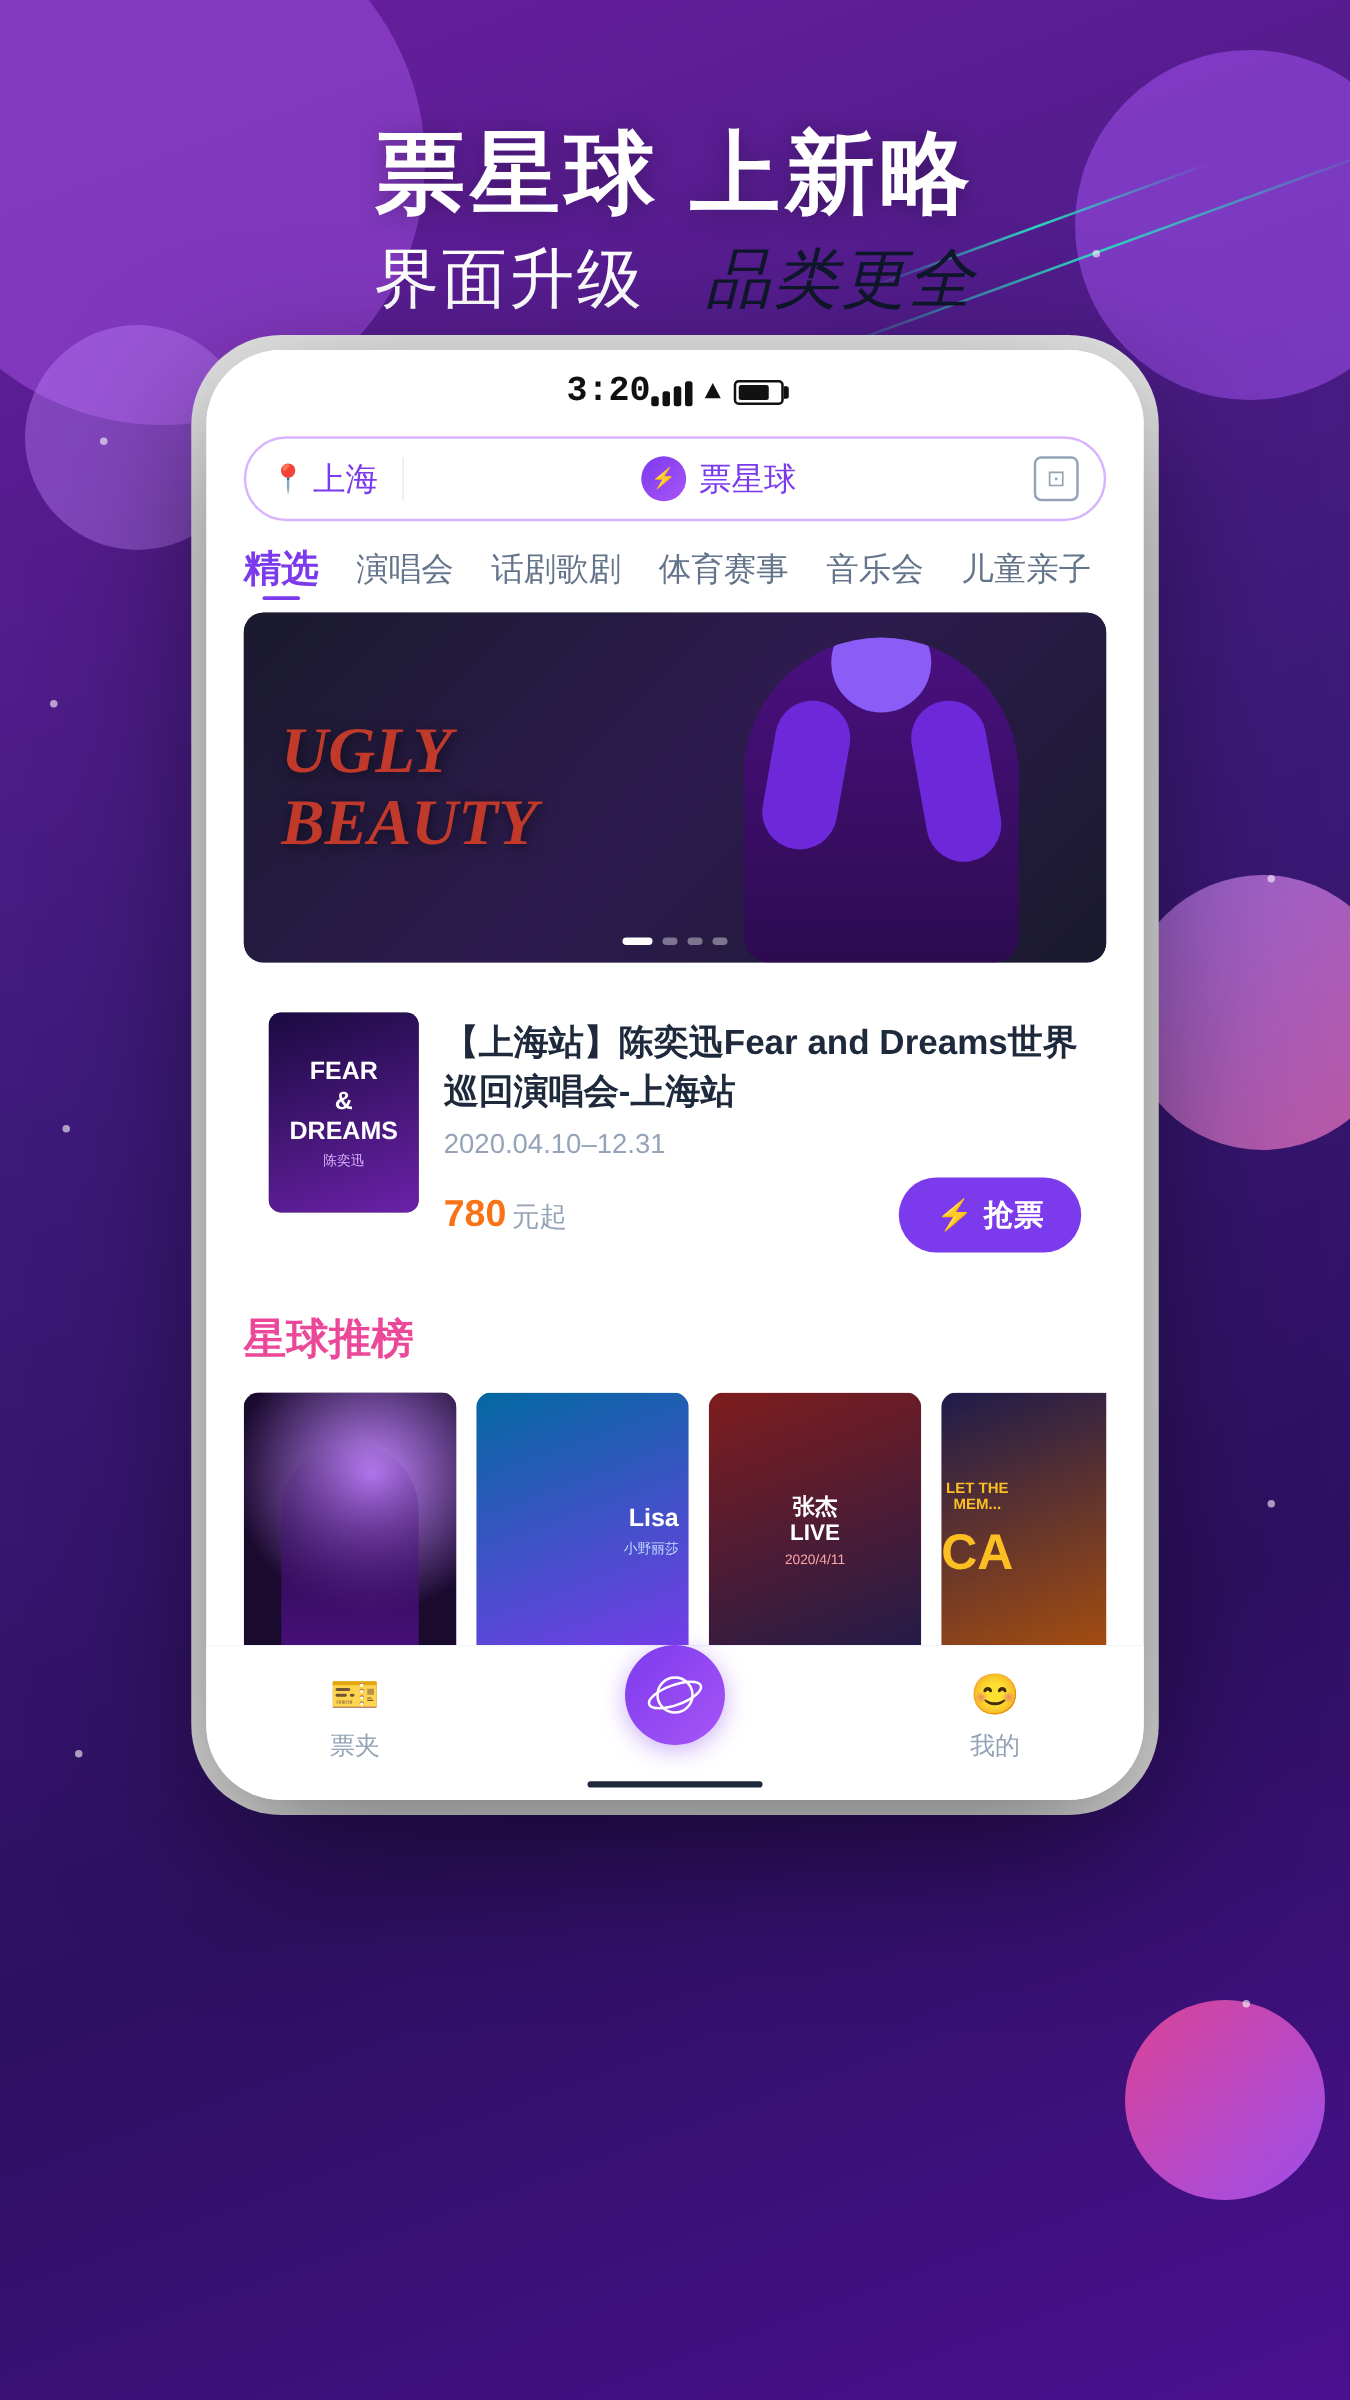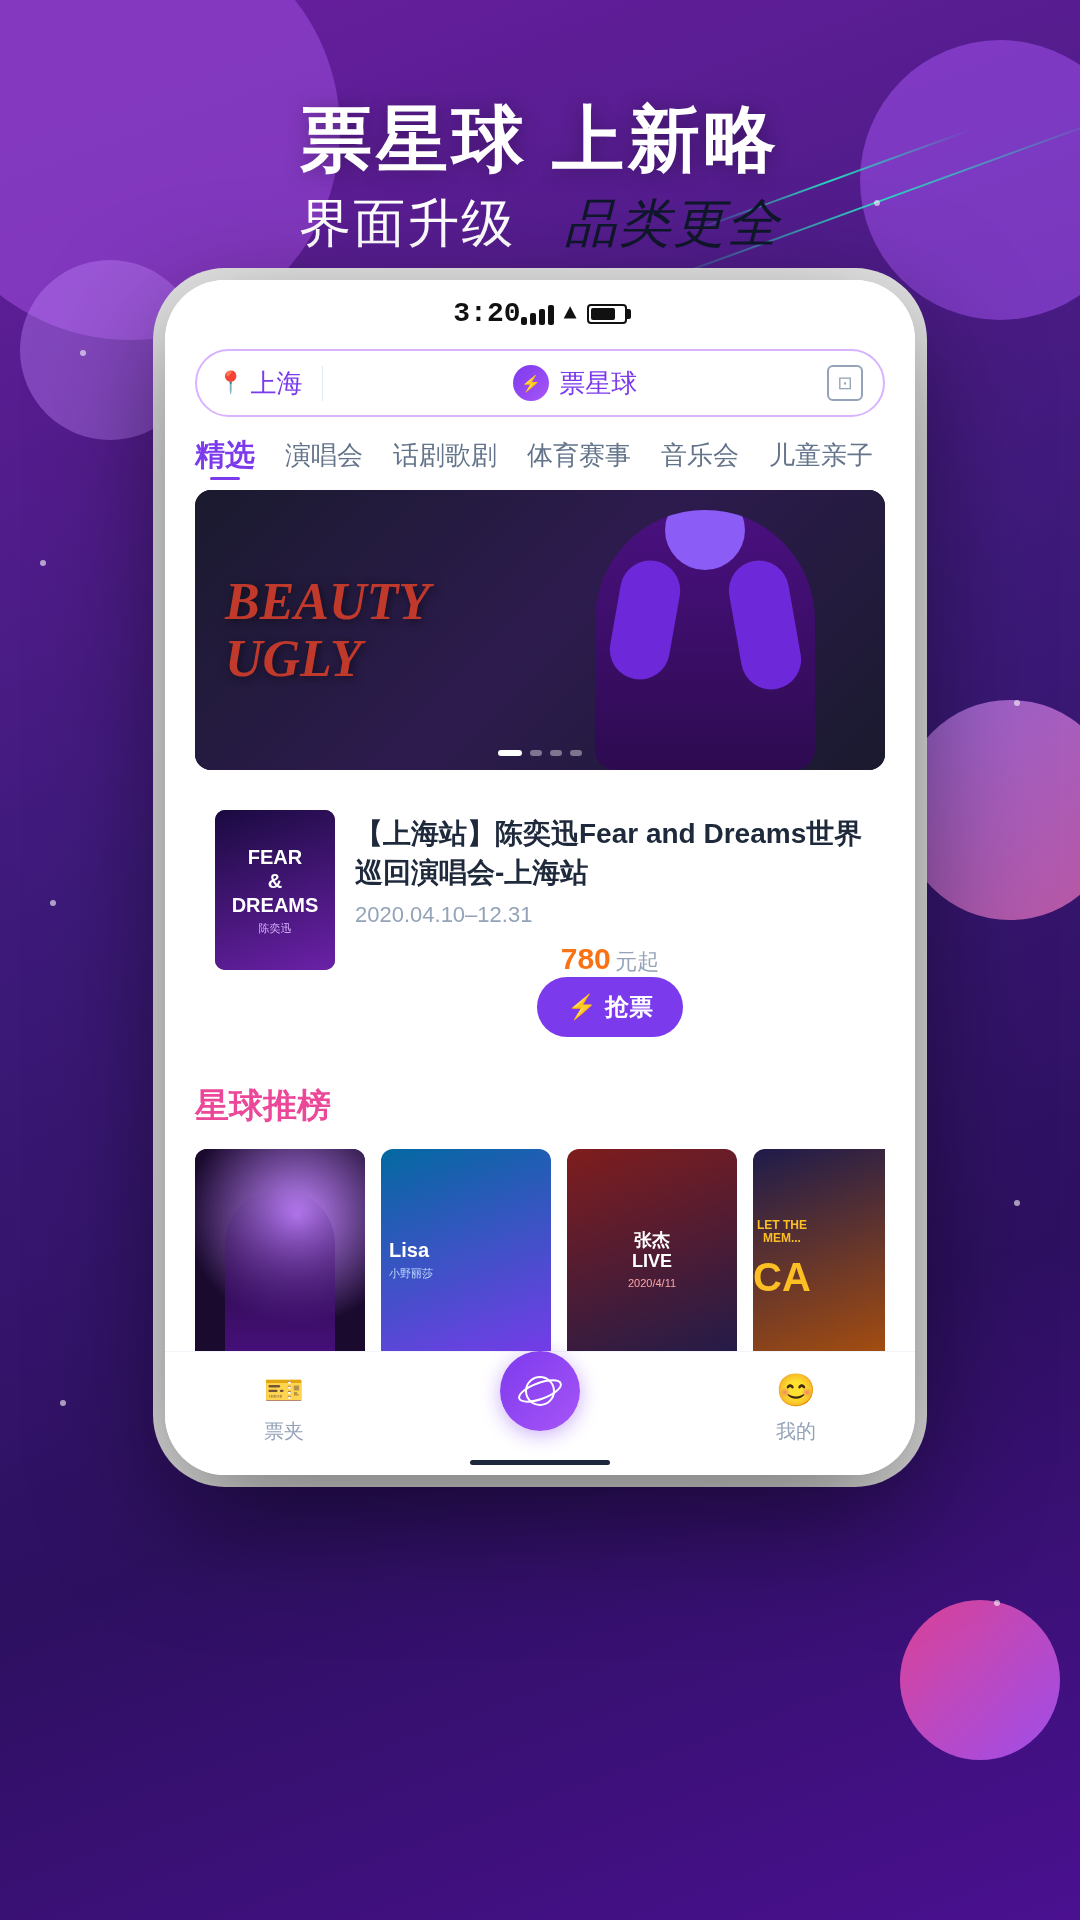--- a/index.html
+++ b/index.html
@@ -404,21 +404,20 @@
     }
     .hot-date {
       font-size: 22px;
       color: #94a3b8;
       margin-bottom: 14px;
     }
     .hot-footer {
       display: flex;
       align-items: center;
       justify-content: space-between;
-      flex-direction: column;
     }
     .hot-price {
       font-size: 30px;
       font-weight: 700;
       color: #f97316;
     }
     .hot-price-unit {
       font-size: 22px;
       color: #94a3b8;
     }
@@ -632,22 +631,22 @@
       <div class="tab-item">演唱会</div>
       <div class="tab-item">话剧歌剧</div>
       <div class="tab-item">体育赛事</div>
       <div class="tab-item">音乐会</div>
       <div class="tab-item">儿童亲子</div>
     </div>
 
     <div class="banner-container">
       <div class="banner-image">
         <div class="banner-ugly-beauty-text">
+          <div>UGLY</div>
           <div>BEAUTY</div>
-          <div>UGLY</div>
         </div>
 
         <div style="position: absolute; right: 40px; top: 0; bottom: 0; width: 280px; display: flex; align-items: flex-end; justify-content: center;">
           <div style="width: 220px; height: 260px; background: linear-gradient(180deg, #4a1080 0%, #2d0b50 100%); border-radius: 110px 110px 20px 20px; position: relative; overflow: hidden;">
             <div style="position: absolute; top: -20px; left: 50%; transform: translateX(-50%); width: 80px; height: 80px; background: #8b5cf6; border-radius: 50%;"></div>
             <div style="position: absolute; top: 50px; left: 20px; width: 60px; height: 120px; background: #6d28d9; border-radius: 30px; transform: rotate(10deg);"></div>
             <div style="position: absolute; top: 50px; right: 20px; width: 60px; height: 130px; background: #6d28d9; border-radius: 30px; transform: rotate(-10deg);"></div>
           </div>
         </div>
       </div>
@@ -696,21 +695,21 @@
           </div>
           <div class="ranking-card-title">202020当我们谈论爱情-梁...</div>
           <div>
             <span class="ranking-card-price">399</span>
             <span class="ranking-card-price-unit">元起</span>
           </div>
         </div>
 
         <div class="ranking-card">
           <div class="ranking-poster poster-bg-2">
-            <div class="poster-art-singer" style="display: flex; flex-direction: column; align-items: flex-start; justify-content: center; gap: 4px; padding: 8px;">
+            <div class="poster-art-singer" style="display: flex; flex-direction: column; align-items: flex-end; justify-content: center; gap: 4px; padding: 8px;">
               <div style="font-size: 20px; color: white; font-weight: 700; text-align: center; line-height: 1.2;">Lisa</div>
               <div style="font-size: 11px; color: #bfdbfe; text-align: center;">小野丽莎</div>
             </div>
           </div>
           <div class="ranking-card-title">2020小野丽莎上海情人节演...</div>
           <div>
             <span class="ranking-card-price">380</span>
             <span class="ranking-card-price-unit">元起</span>
           </div>
         </div>

